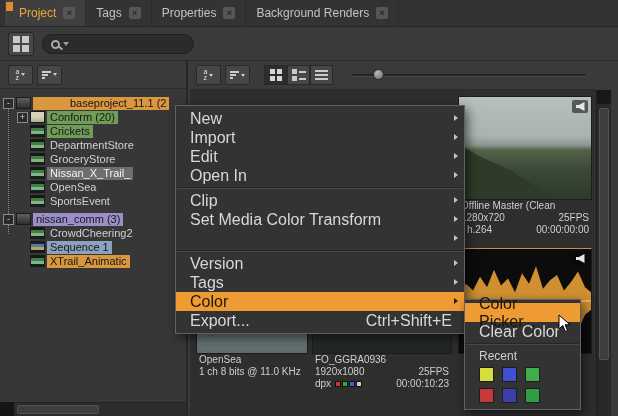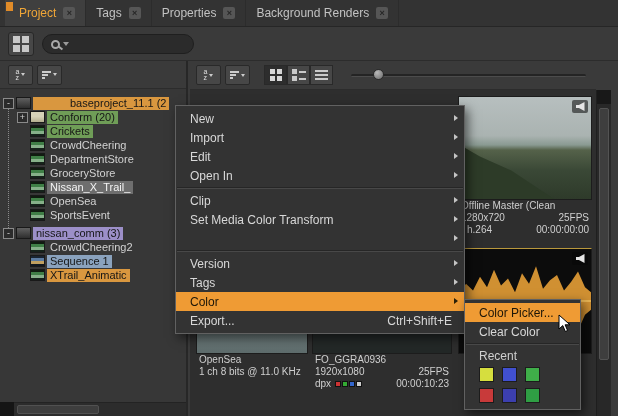--- a/index.html
+++ b/index.html
@@ -120,21 +120,21 @@
              border-left: 1px solid #1f1f1f; }
   .vs-top { height: 14px; background: #181818; }
   .vs-thumb { position: absolute; left: 2px; right: 2px; top: 18px; height: 252px; background: #3e3e3e;
               border: 1px solid #535353; border-radius: 2px; }
 
   
   .menu { position: absolute; z-index: 40; background: #333; border: 1px solid #616161;
           box-shadow: 3px 4px 10px rgba(0,0,0,.55); padding: 3px 0; }
   .ctx { left: 175px; top: 105px; width: 290px; }
   .sub { left: 464px; top: 299px; width: 117px; }
-  .mi { height: 19px; display: flex; align-items: center; padding: 0 12px 0 14px; font-size: 12px;
+  .mi { height: 19px; display: flex; align-items: center; padding: 0 12px 0 14px; font-size: 16px;
         color: #d8d8d8; position: relative; }
   .mi .sc { margin-left: auto; padding-left: 20px; }
   .mi .arr { position: absolute; right: 6px; top: 6px; width: 0; height: 0;
              border-left: 4px solid #c4c4c4; border-top: 3.5px solid transparent; border-bottom: 3.5px solid transparent; }
   .mi.hl { color: #1d1608; }
   .mi.hl .arr { border-left-color: #2a2008; }
   .sep { margin: 2px 1px; height: 2px; border-top: 1px solid #262626; border-bottom: 1px solid #484848; }
   .recent { height: 17px; padding-left: 14px; font-size: 12px; color: #cfcfcf; display: flex; align-items: center; }
   .swrow { display: flex; gap: 8px; padding: 3px 0 3px 14px; }
   .sw { width: 15px; height: 15px; border: 1px solid #1c1c1c; }
@@ -205,24 +205,20 @@
         <span class="tlabel dk" style="background-color: rgb(217, 151, 63); padding-left: 37px;">baseproject_11.1 (2</span>
       </div>
       <div class="trow in1">
         <span class="exp">+</span>
         <span class="ticon i-folder"></span>
         <span class="tlabel dk" style="background-color: rgb(111, 157, 87);">Conform (20)</span>
       </div>
       <div class="trow in2">
         <span class="ticon i-clip"></span>
         <span class="tlabel dk" style="background-color: rgb(111, 157, 87);">Crickets</span>
-      </div>
-      <div class="trow in2">
-        <span class="ticon i-clip"></span>
-        <span class="tlabel">CrowdCheering</span>
       </div>
       <div class="trow in2">
         <span class="ticon i-clip"></span>
         <span class="tlabel">DepartmentStore</span>
       </div>
       <div class="trow in2">
         <span class="ticon i-clip"></span>
         <span class="tlabel">GroceryStore</span>
       </div>
       <div class="trow in2">

